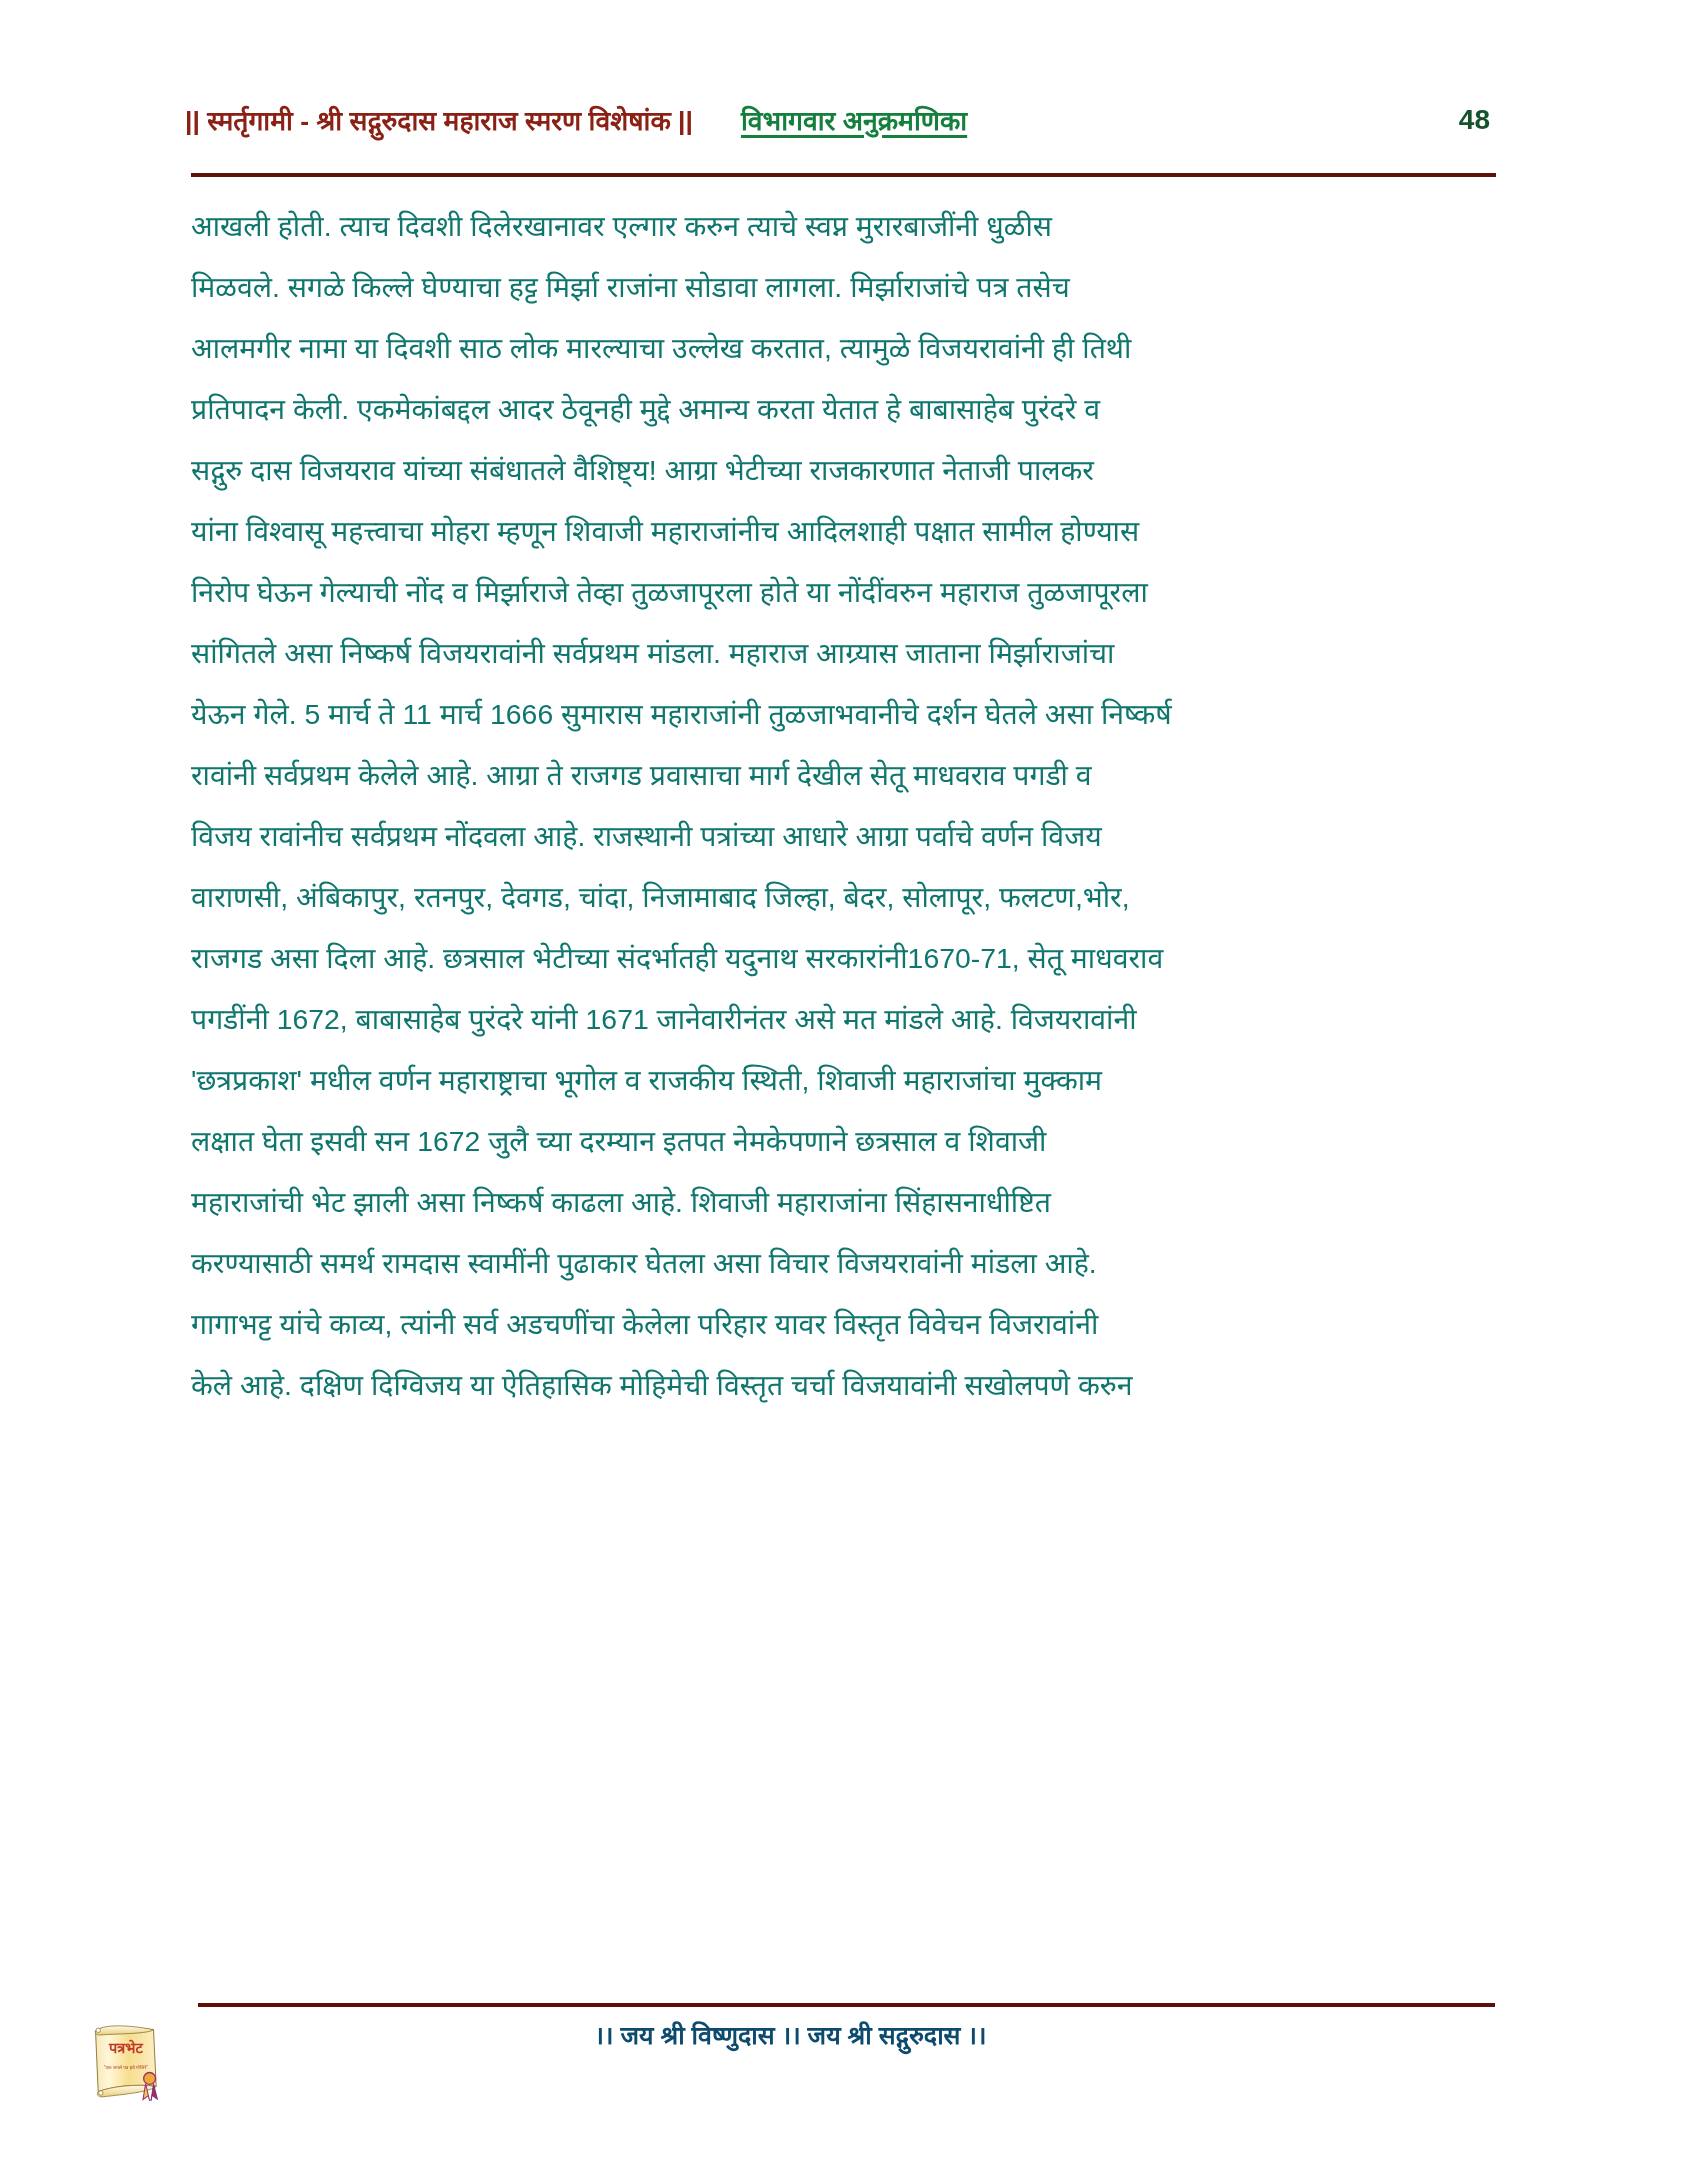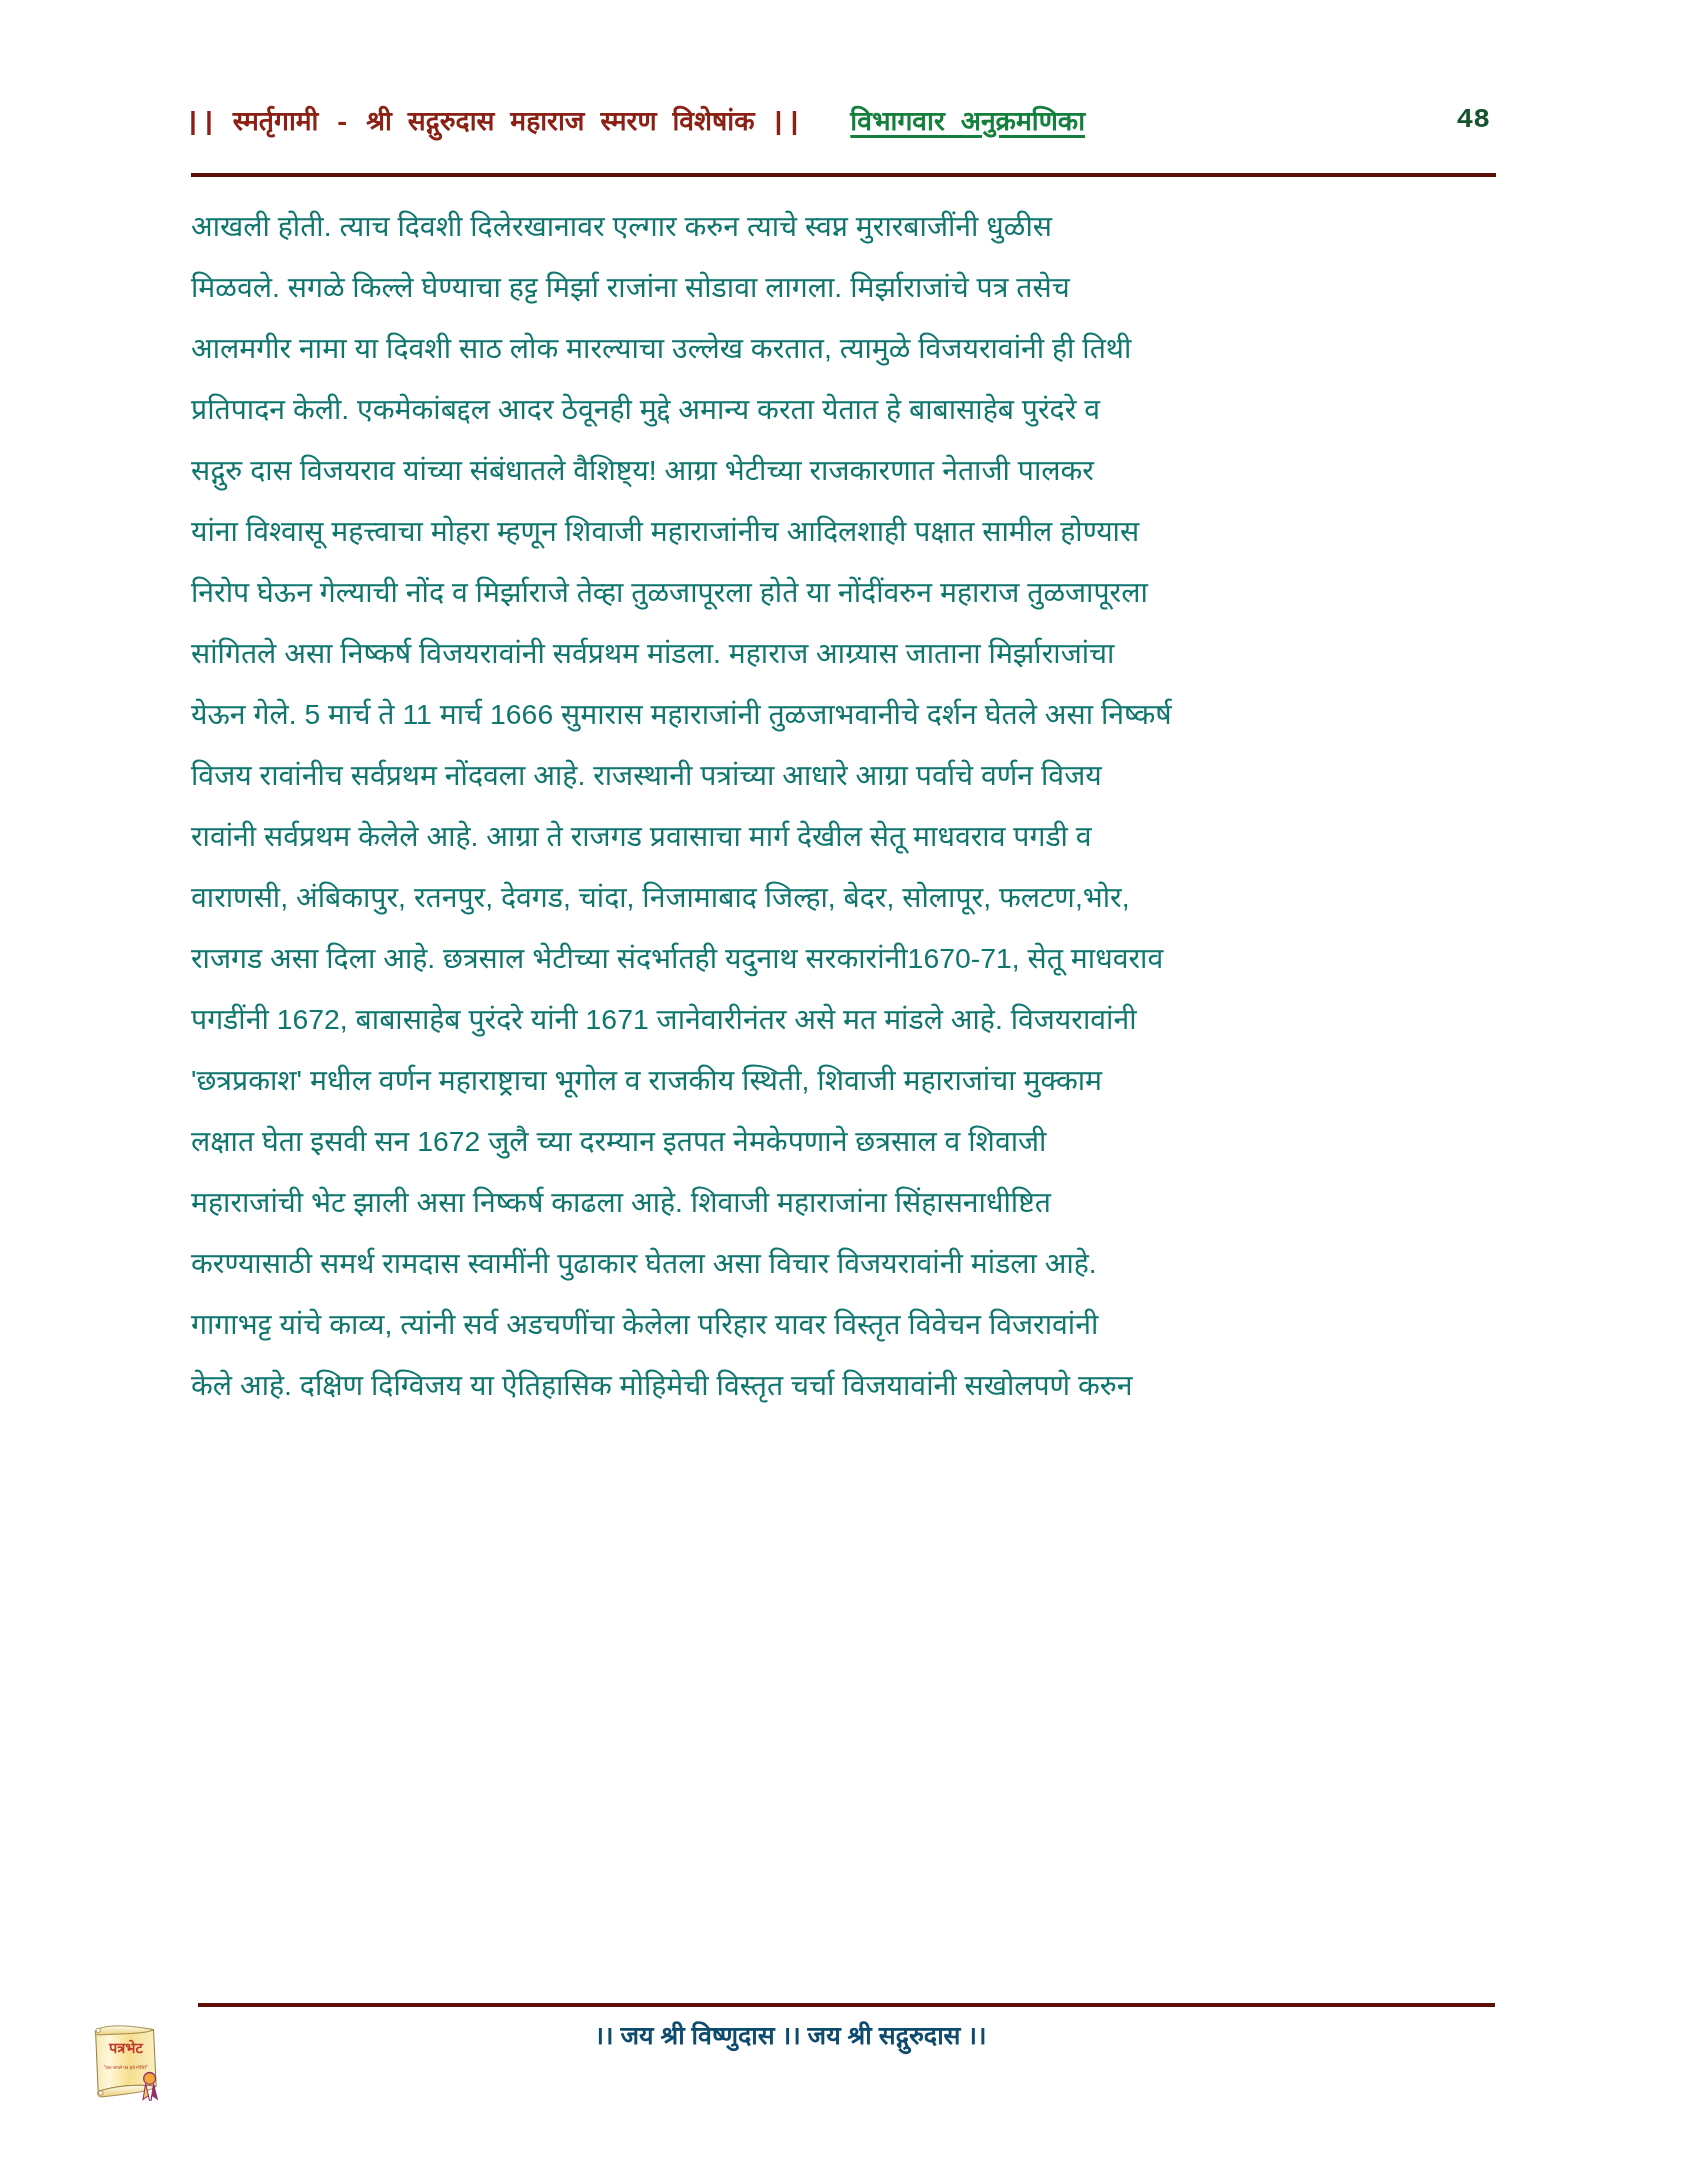--- a/index.html
+++ b/index.html
@@ -23,21 +23,20 @@
 
   
   .header {
     position: absolute;
     left: 185px;
     top: 93px;
     width: 1317px;
     height: 53px;
     display: flex;
     align-items: center;
-    font-family: Liberation Mono, monospace;
   }
   .header-title {
     color: #8B2115;
     font-size: 26.5px;
     font-weight: bold;
     white-space: nowrap;
     letter-spacing: 0px;
   }
   .header-link {
     color: #15803d;
@@ -130,22 +129,22 @@
   <div class="body-text">
     <div class="body-line">आखली होती. त्याच दिवशी दिलेरखानावर एल्गार करुन त्याचे स्वप्न मुरारबाजींनी धुळीस</div>
     <div class="body-line">मिळवले. सगळे किल्ले घेण्याचा हट्ट मिर्झा राजांना सोडावा लागला. मिर्झाराजांचे पत्र तसेच</div>
     <div class="body-line">आलमगीर नामा या दिवशी साठ लोक मारल्याचा उल्लेख करतात, त्यामुळे विजयरावांनी ही तिथी</div>
     <div class="body-line">प्रतिपादन केली. एकमेकांबद्दल आदर ठेवूनही मुद्दे अमान्य करता येतात हे बाबासाहेब पुरंदरे व</div>
     <div class="body-line">सद्गुरु दास विजयराव यांच्या संबंधातले वैशिष्ट्य! आग्रा भेटीच्या राजकारणात नेताजी पालकर</div>
     <div class="body-line">यांना विश्वासू महत्त्वाचा मोहरा म्हणून शिवाजी महाराजांनीच आदिलशाही पक्षात सामील होण्यास</div>
     <div class="body-line">निरोप घेऊन गेल्याची नोंद व मिर्झाराजे तेव्हा तुळजापूरला होते या नोंदींवरुन महाराज तुळजापूरला</div>
     <div class="body-line">सांगितले असा निष्कर्ष विजयरावांनी सर्वप्रथम मांडला. महाराज आग्र्यास जाताना मिर्झाराजांचा</div>
     <div class="body-line">येऊन गेले. 5 मार्च ते 11 मार्च 1666 सुमारास महाराजांनी तुळजाभवानीचे दर्शन घेतले असा निष्कर्ष</div>
+    <div class="body-line">रावांनी सर्वप्रथम केलेले आहे. आग्रा ते राजगड प्रवासाचा मार्ग देखील सेतू माधवराव पगडी व</div>
     <div class="body-line">विजय रावांनीच सर्वप्रथम नोंदवला आहे. राजस्थानी पत्रांच्या आधारे आग्रा पर्वाचे वर्णन विजय</div>
-    <div class="body-line">रावांनी सर्वप्रथम केलेले आहे. आग्रा ते राजगड प्रवासाचा मार्ग देखील सेतू माधवराव पगडी व</div>
     <div class="body-line">वाराणसी, अंबिकापुर, रतनपुर, देवगड, चांदा, निजामाबाद जिल्हा, बेदर, सोलापूर, फलटण,भोर,</div>
     <div class="body-line">राजगड असा दिला आहे. छत्रसाल भेटीच्या संदर्भातही यदुनाथ सरकारांनी1670-71, सेतू माधवराव</div>
     <div class="body-line">पगडींनी 1672, बाबासाहेब पुरंदरे यांनी 1671 जानेवारीनंतर असे मत मांडले आहे. विजयरावांनी</div>
     <div class="body-line">'छत्रप्रकाश' मधील वर्णन महाराष्ट्राचा भूगोल व राजकीय स्थिती, शिवाजी महाराजांचा मुक्काम</div>
     <div class="body-line">लक्षात घेता इसवी सन 1672 जुलै च्या दरम्यान इतपत नेमकेपणाने छत्रसाल व शिवाजी</div>
     <div class="body-line">महाराजांची भेट झाली असा निष्कर्ष काढला आहे. शिवाजी महाराजांना सिंहासनाधीष्टित</div>
     <div class="body-line">करण्यासाठी समर्थ रामदास स्वामींनी पुढाकार घेतला असा विचार विजयरावांनी मांडला आहे.</div>
     <div class="body-line">गागाभट्ट यांचे काव्य, त्यांनी सर्व अडचणींचा केलेला परिहार यावर विस्तृत विवेचन विजरावांनी</div>
     <div class="body-line">केले आहे. दक्षिण दिग्विजय या ऐतिहासिक मोहिमेची विस्तृत चर्चा विजयावांनी सखोलपणे करुन</div>
   </div>

